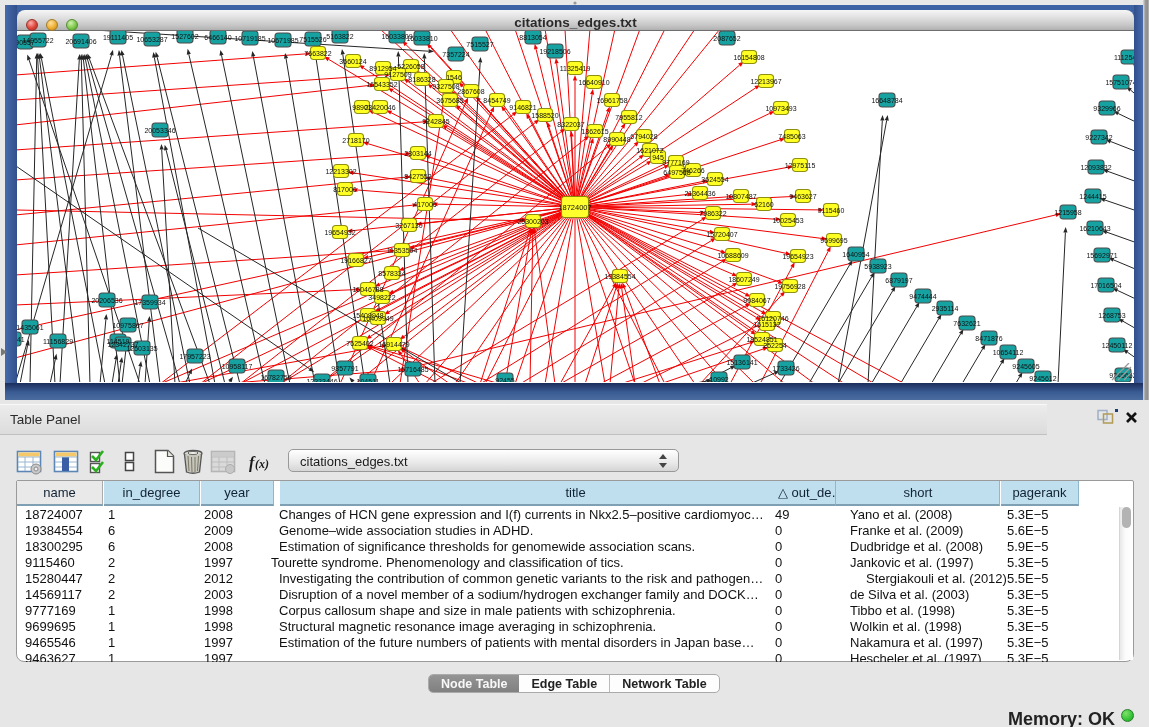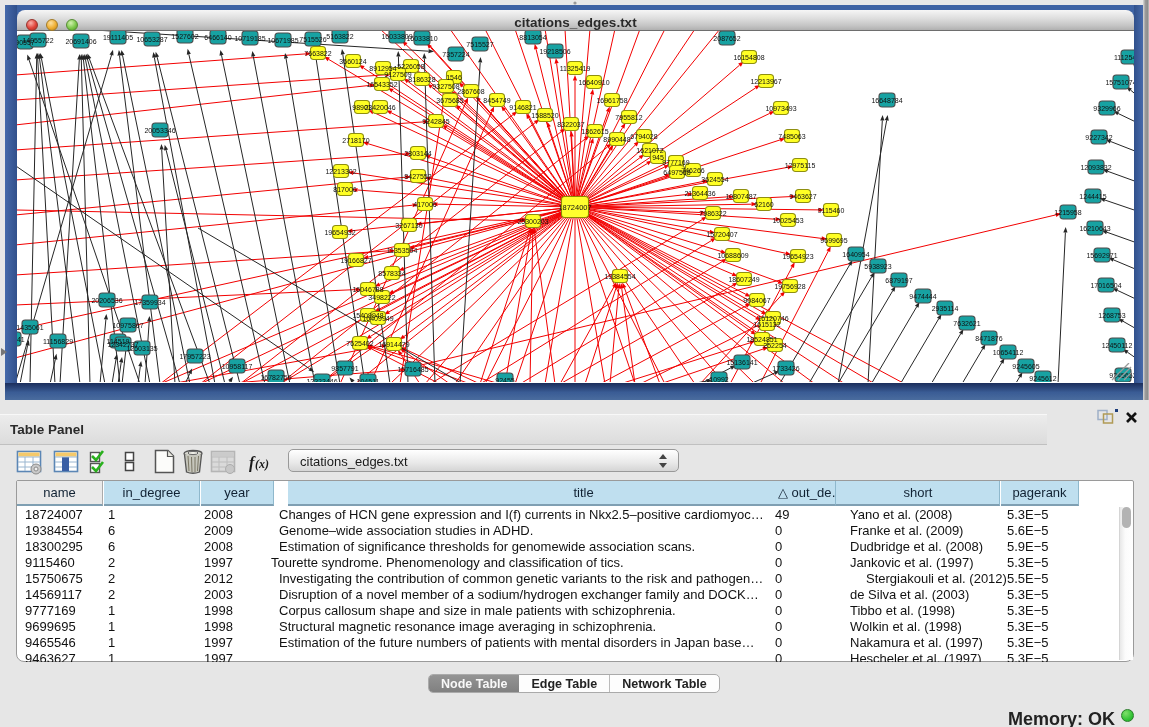--- a/index.html
+++ b/index.html
@@ -16,22 +16,22 @@
 #titlebar { position:absolute; left:12px; top:5px; width:1117px; height:21px;
   border-radius:8px 8px 0 0;
   background:linear-gradient(#f6f6f6,#dcdcdc 45%,#c3c3c3 80%,#b0b0b0);
   border-bottom:1px solid #6e6e6e; }
 #titlebar .t { position:absolute; left:0; right:0; top:5px; text-align:center;
   font-size:13.5px; font-weight:bold; color:#2a2a2a; }
 .light { position:absolute; top:8.5px; width:12px; height:12px; border-radius:50%; }
 #canvas { position:absolute; left:12px; top:26px; width:1117px; height:352px; background:#ffffff; overflow:hidden; }
 
 #bottom { position:absolute; left:0; top:400px; width:1149px; height:327px; background:#e6e6e6; }
-#tphead { position:absolute; left:0; top:14px; width:1047px; height:31px;
-  background:linear-gradient(#ececec,#dcdcdc); border-top:1px solid #f8f8f8; border-bottom:1px solid #c0c0c0;font-weight:bold; }
+#tphead { position:absolute; left:0; top:4px; width:1047px; height:31px;
+  background:linear-gradient(#ececec,#dcdcdc); border-top:1px solid #f8f8f8; border-bottom:1px solid #c0c0c0; }
 #tphead .t { position:absolute; left:10px; top:7px; font-size:13.5px; color:#2a2a2a; }
 #dropdown { position:absolute; left:288px; top:449px; width:391px; height:23px;
   border:1px solid #999; border-radius:5px;
   background:linear-gradient(#ffffff,#e9e9e9 60%,#d5d5d5); }
 #dropdown .t { position:absolute; left:11px; top:4px; font-size:13px; color:#1a1a1a; }
 
 #tbl { position:absolute; left:16px; top:480px; width:1118px; height:182px; background:#fff;
   border:1px solid #9a9a9a; border-radius:2px 2px 8px 8px; }
 .th { position:absolute; top:481px; height:25px; background:#bfdfef;
   border-right:1px solid #8fb8cc; border-bottom:2px solid #7f9fb2;
@@ -883,21 +883,21 @@
     <svg width="10" height="14" style="position:absolute;right:10px;top:4px">
       <polygon points="5,0 9,5 1,5" fill="#444"></polygon>
         <polygon points="5,14 9,9 1,9" fill="#444"></polygon>
     </svg>
   </div>
 
   <div id="tbl"></div>
   <div class="th" style="left:17px;width:86px;background:#e9e9e9;border-right:1px solid #aaa">name</div>
   <div class="th" style="left:104px;width:96px">in_degree</div>
   <div class="th" style="left:201px;width:73px">year</div>
-  <div class="th" style="left:288px;width:592px">title</div>
+  <div class="th" style="left:280px;width:592px">title</div>
   <div class="th" style="left:771px;width:65px;text-align:left;padding-left:7px">△ out_de…</div>
   <div class="th" style="left:837px;width:163px">short</div>
   <div class="th" style="left:1001px;width:78px">pagerank</div>
   <div id="rowclip">
       <div class="tr" style="top:0px">
         <span style="left:8px">18724007</span>
         <span style="left:91px">1</span>
         <span style="left:187px">2008</span>
         <span style="left:262px">Changes of HCN gene expression and I(f) currents in Nkx2.5–positive cardiomyoc…</span>
         <span style="left:758px">49</span>
@@ -925,21 +925,21 @@
       <div class="tr" style="top:48px">
         <span style="left:8px">9115460</span>
         <span style="left:91px">2</span>
         <span style="left:187px">1997</span>
         <span style="left:254px">Tourette syndrome. Phenomenology and classification of tics.</span>
         <span style="left:758px">0</span>
         <span style="left:833px">Jankovic et al. (1997)</span>
         <span style="left:990px">5.3E−5</span>
       </div>
       <div class="tr" style="top:64px">
-        <span style="left:8px">15750675</span>
+        <span style="left:8px">15280447</span>
         <span style="left:91px">2</span>
         <span style="left:187px">2012</span>
         <span style="left:262px">Investigating the contribution of common genetic variants to the risk and pathogen…</span>
         <span style="left:758px">0</span>
         <span style="left:849px">Stergiakouli et al. (2012)</span>
         <span style="left:990px">5.5E−5</span>
       </div>
       <div class="tr" style="top:80px">
         <span style="left:8px">14569117</span>
         <span style="left:91px">2</span>

